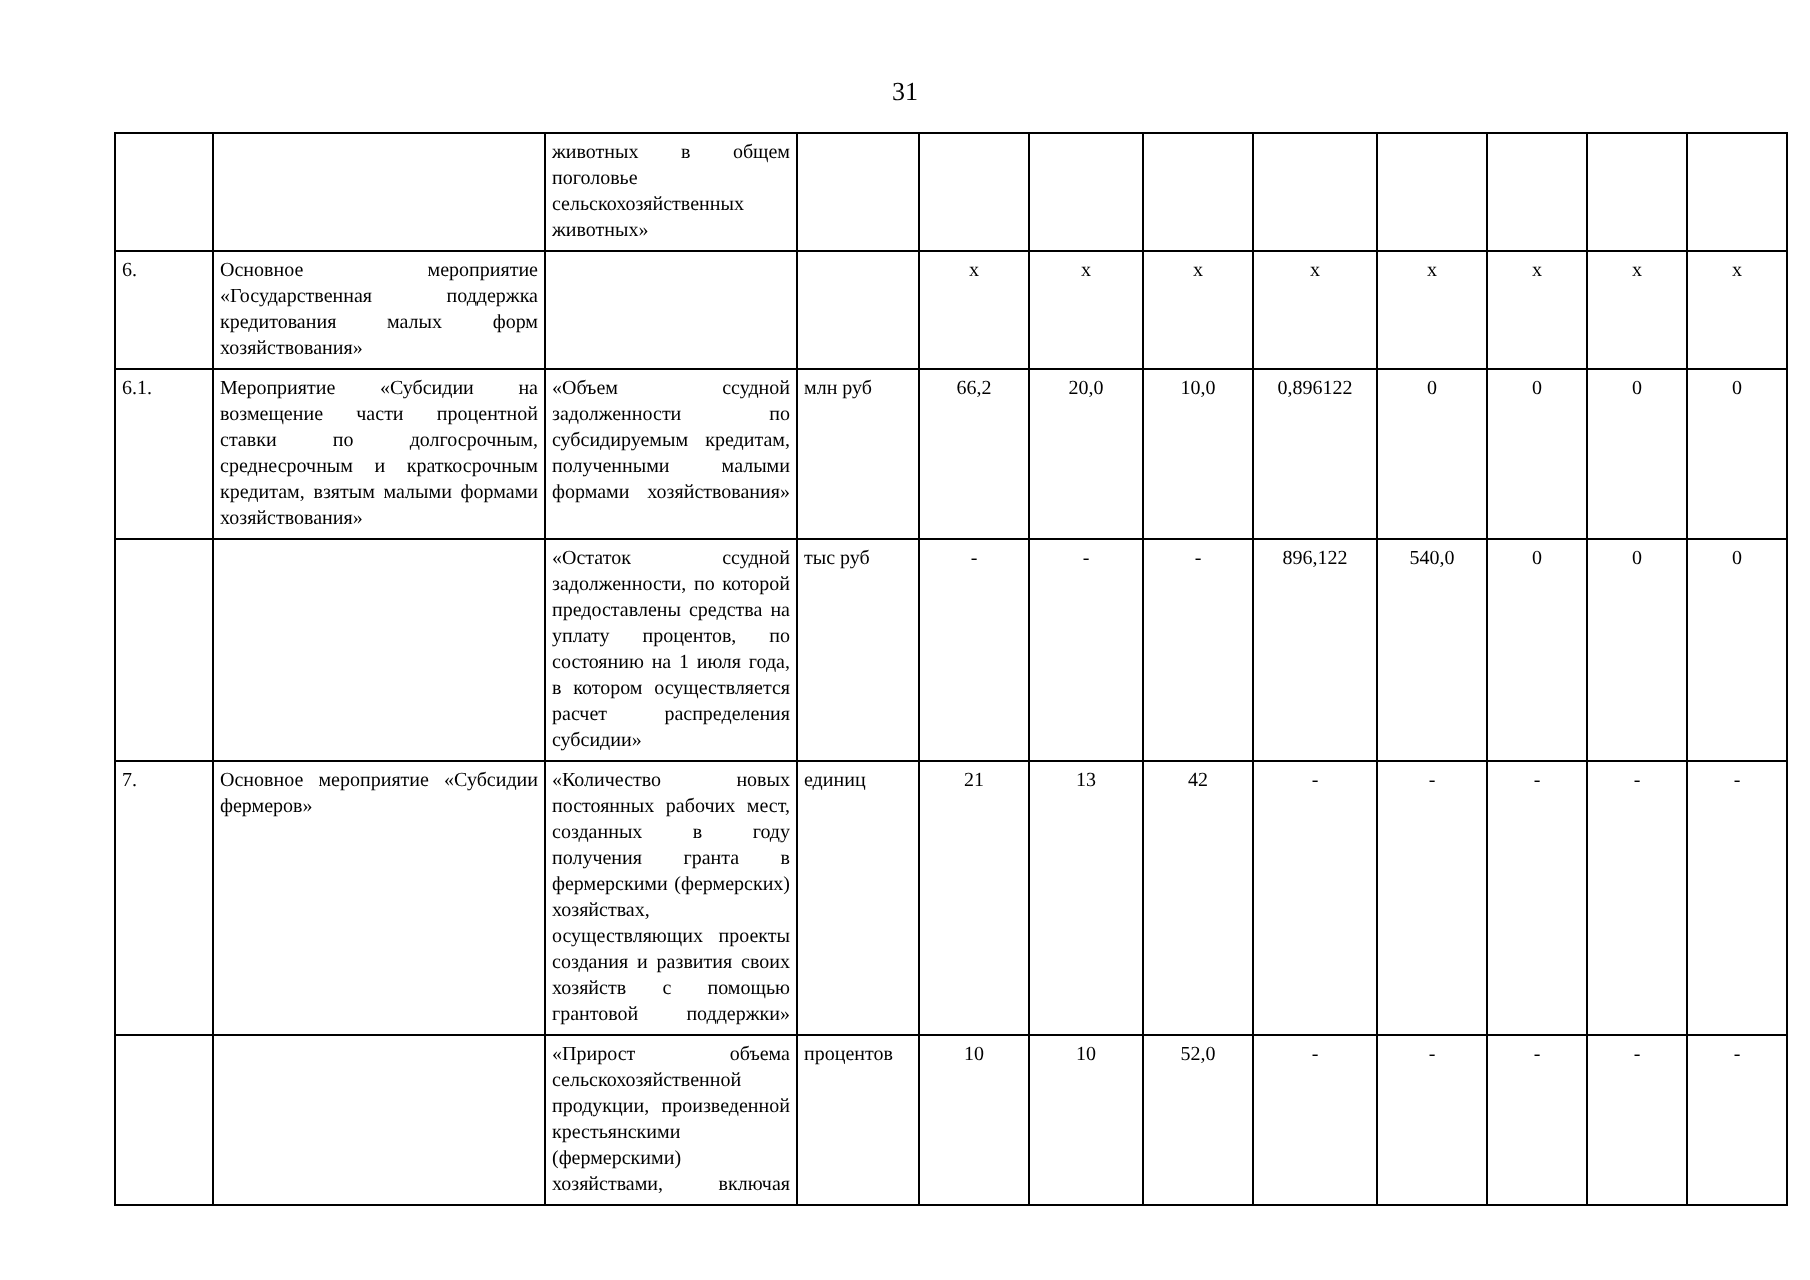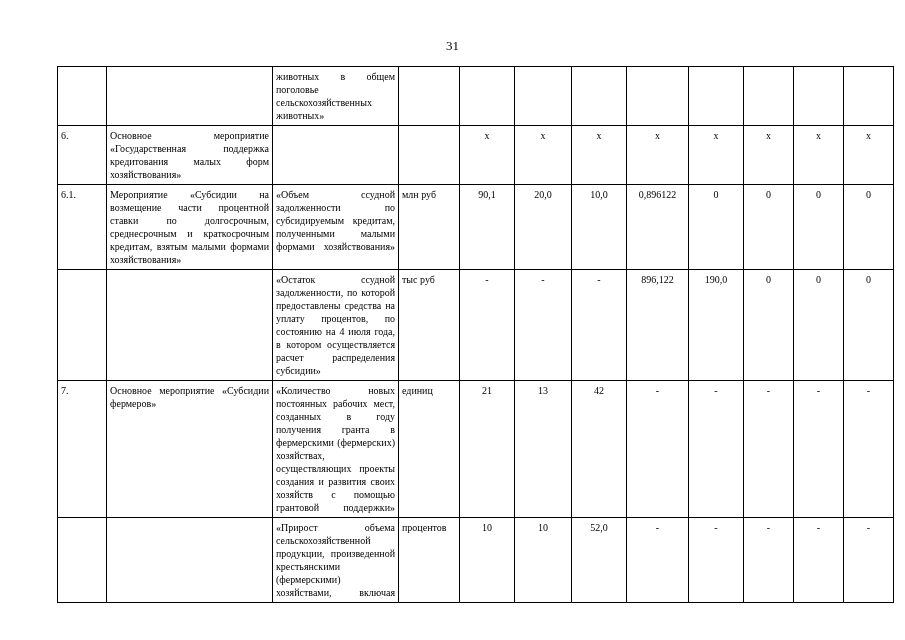--- a/index.html
+++ b/index.html
@@ -131,40 +131,40 @@
           <td class="c-val">х</td>
           <td class="c-val">х</td>
           <td class="c-val">х</td>
         </tr>
 
         <tr>
           <td class="c-num">6.1.</td>
           <td class="c-name">Мероприятие «Субсидии на возмещение части процентной ставки по долгосрочным, среднесрочным и краткосрочным кредитам, взятым малыми формами хозяйствования»</td>
           <td class="c-ind">«Объем ссудной задолженности по субсидируемым кредитам, полученными малыми формами хозяйствования»</td>
           <td class="c-unit">млн руб</td>
-          <td class="c-val">90,1</td>
+          <td class="c-val">66,2</td>
           <td class="c-val">20,0</td>
           <td class="c-val">10,0</td>
           <td class="c-val">0,896122</td>
           <td class="c-val">0</td>
           <td class="c-val">0</td>
           <td class="c-val">0</td>
           <td class="c-val">0</td>
         </tr>
 
         <tr>
           <td class="c-num"></td>
           <td class="c-name"></td>
-          <td class="c-ind">«Остаток ссудной задолженности, по которой предоставлены средства на уплату процентов, по состоянию на 4 июля года, в котором осуществляется расчет распределения субсидии»</td>
+          <td class="c-ind">«Остаток ссудной задолженности, по которой предоставлены средства на уплату процентов, по состоянию на 1 июля года, в котором осуществляется расчет распределения субсидии»</td>
           <td class="c-unit">тыс руб</td>
           <td class="c-val">-</td>
           <td class="c-val">-</td>
           <td class="c-val">-</td>
           <td class="c-val">896,122</td>
-          <td class="c-val">190,0</td>
+          <td class="c-val">540,0</td>
           <td class="c-val">0</td>
           <td class="c-val">0</td>
           <td class="c-val">0</td>
         </tr>
 
         <tr>
           <td class="c-num">7.</td>
           <td class="c-name">Основное мероприятие «Субсидии фермеров»</td>
           <td class="c-ind">«Количество новых постоянных рабочих мест, созданных в году получения гранта в фермерскими (фермерских) хозяйствах, осуществляющих проекты создания и развития своих хозяйств с помощью грантовой поддержки»</td>
           <td class="c-unit">единиц</td>

